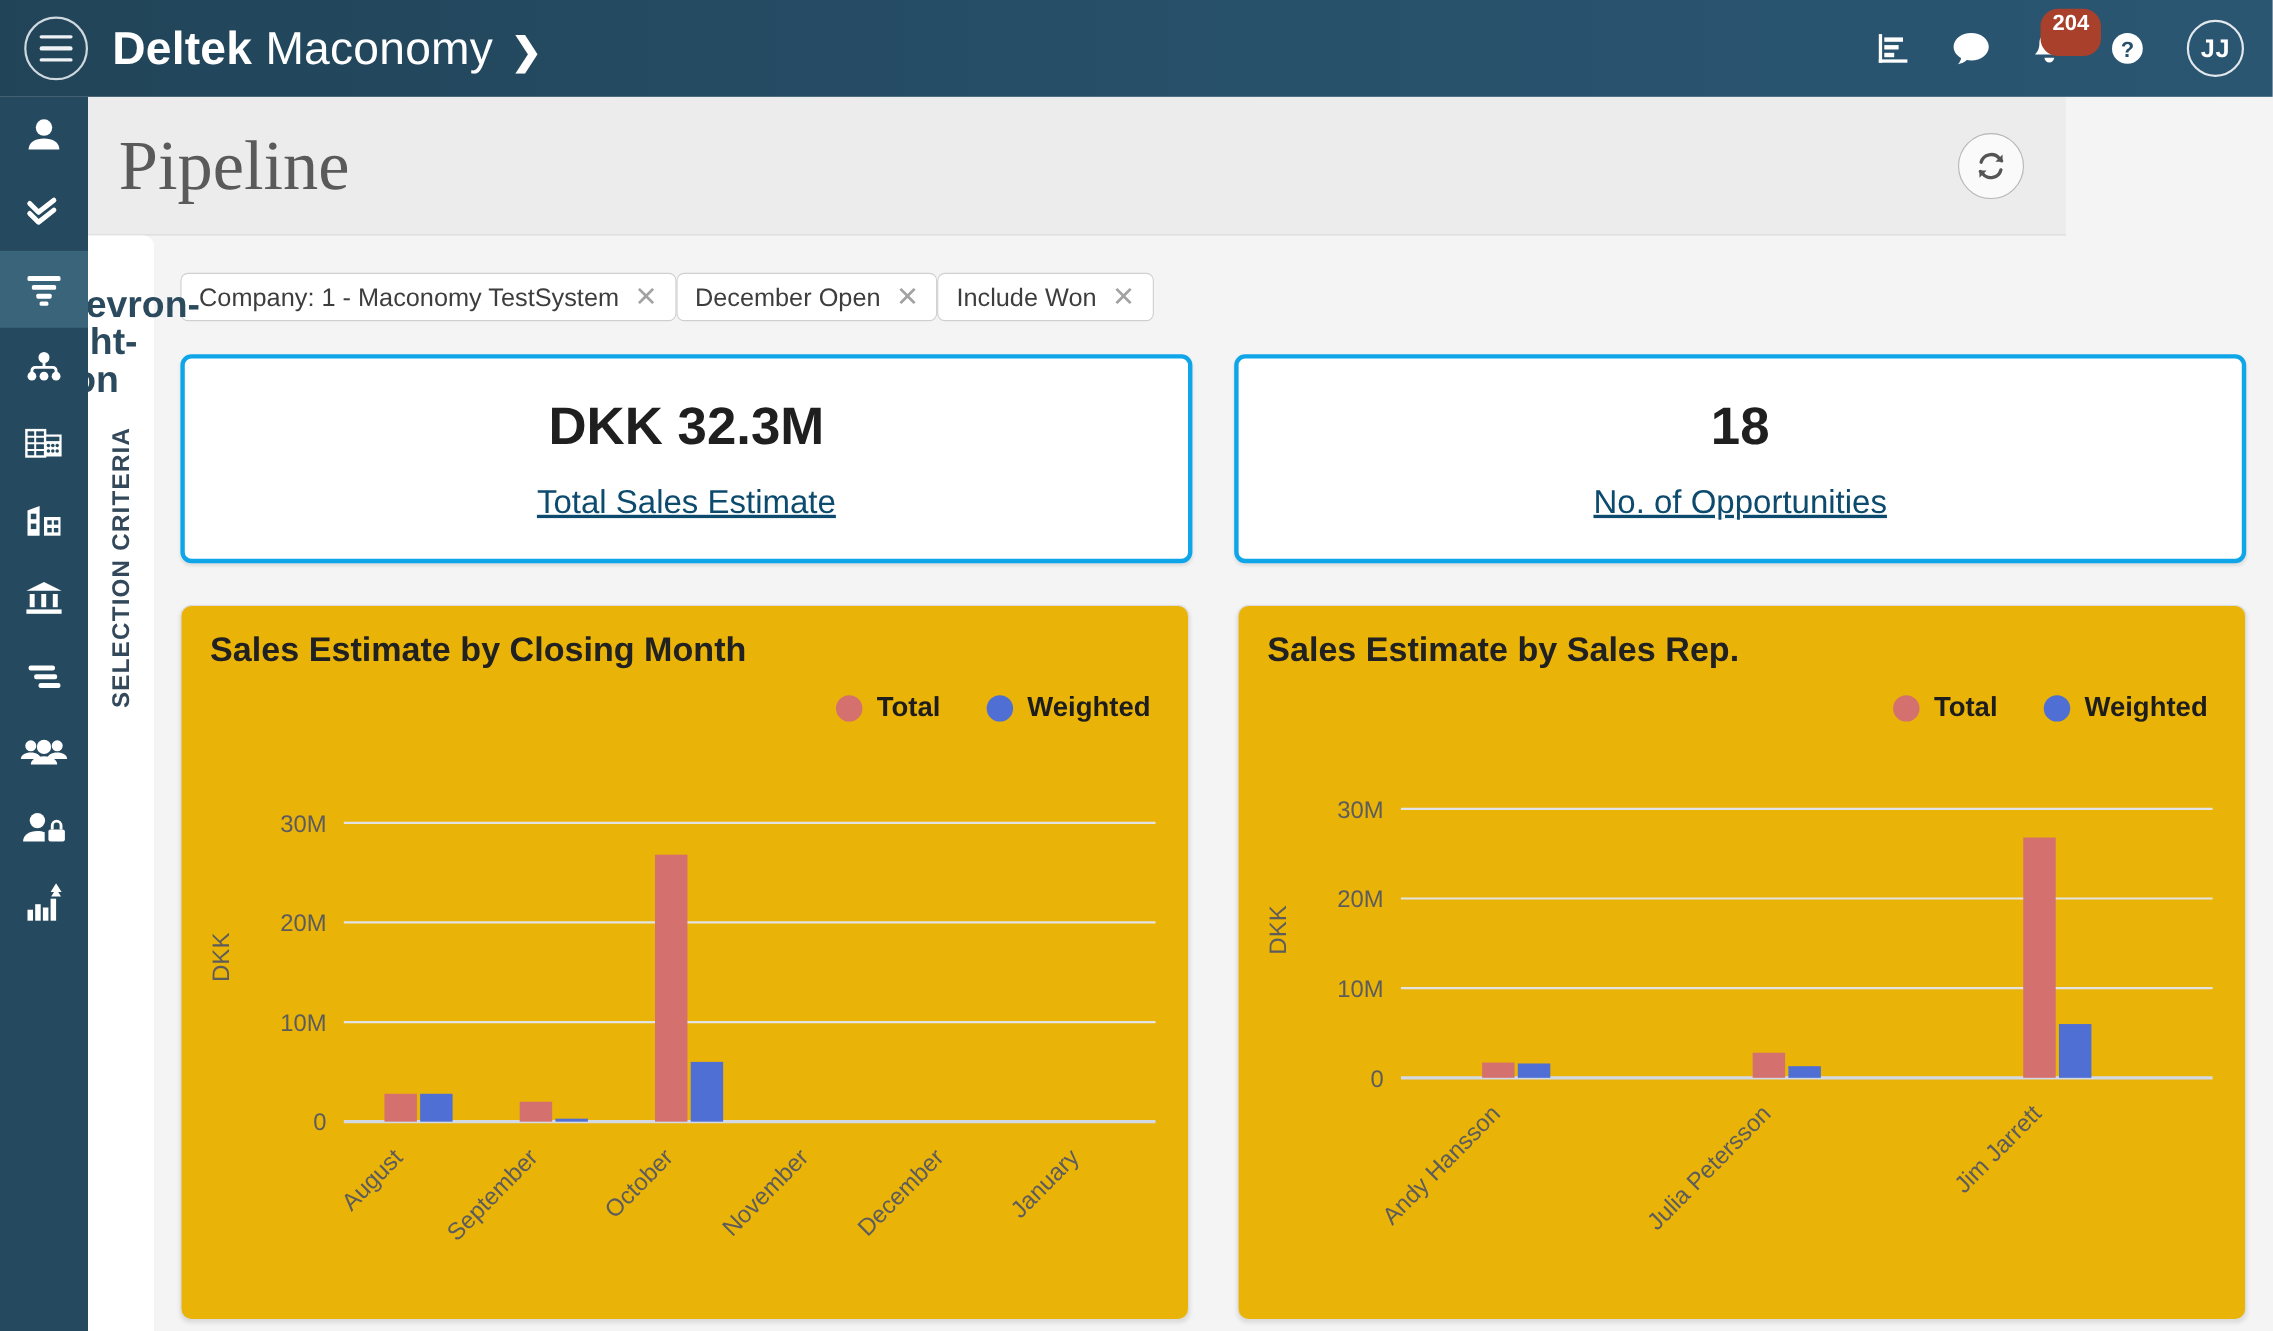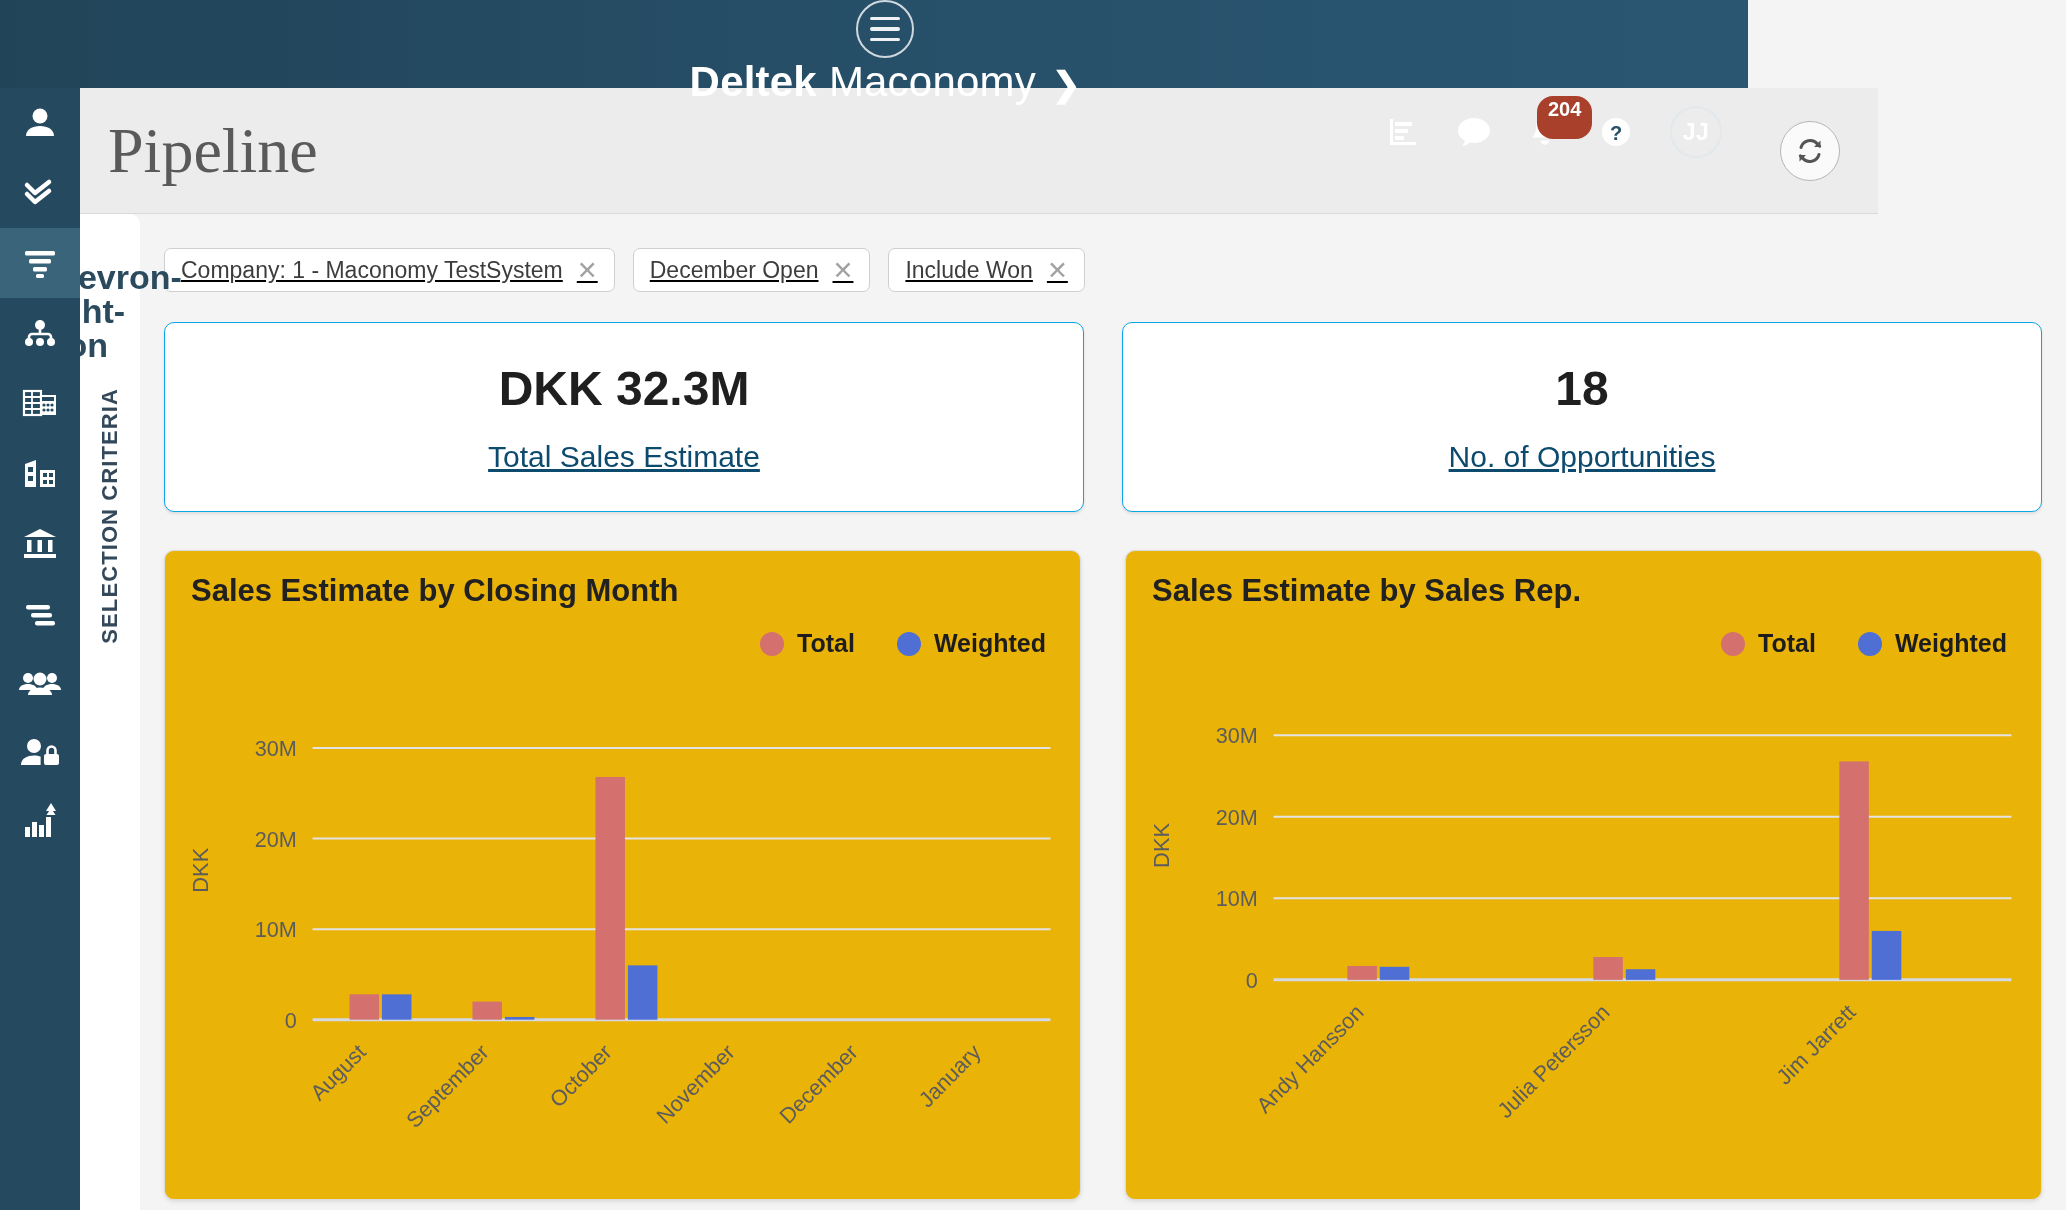--- a/index.html
+++ b/index.html
@@ -9,26 +9,25 @@
     height: 1210px;
     overflow: hidden;
     font-family: "Liberation Sans", sans-serif;
     background: #f4f4f4;
   }
 
   
   .topbar {
     position: absolute;
     left: 0; top: 0;
-    width: 1748px; height: 88px;
+    width: 2066px; height: 88px;
     background: linear-gradient(to right, #214458 0%, #27506a 55%, #2a5672 100%);
     display: flex;
     align-items: center;
     z-index: 20;
-    flex-direction: column;
   }
   .hamburger {
     margin-left: 22px;
     width: 58px; height: 58px;
     border: 2.5px solid #cfd8de;
     border-radius: 50%;
     display: flex; flex-direction: column;
     align-items: center; justify-content: center;
     gap: 7px;
     cursor: pointer;
@@ -148,23 +147,22 @@
   .main {
     position: absolute;
     left: 140px; top: 214px;
     width: 1926px; height: 996px;
     background: #f4f4f4;
     z-index: 4;
   }
 
   
   .chips {
-    display: flex; gap: 18px;
+    display: flex; 
     padding: 34px 0 0 24px;
-    text-decoration: underline;
   }
   .chip {
     background: #ffffff;
     border: 1px solid #cfcfcf;
     border-radius: 7px;
     height: 44px;
     display: flex; align-items: center; gap: 14px;
     padding: 0 16px;
     font-size: 23px;
     color: #3d3d3d;
@@ -175,21 +173,21 @@
 
   
   .kpirow {
     display: flex; gap: 38px;
     padding: 30px 24px 0 24px;
   }
   .kpi {
     flex: 1;
     height: 190px;
     background: #ffffff;
-    border: 1px solid #0ea5e9;
+    border: 4px solid #0ea5e9;
     border-radius: 10px;
     box-shadow: 0 2px 3px rgba(0,0,0,.09);
     display: flex; flex-direction: column;
     align-items: center; justify-content: center;
     gap: 24px;
   }
   .kpi-value { font-size: 48px; font-weight: bold; color: #1f1f1f; }
   .kpi-label { font-size: 30px; color: #0c4a6e; text-decoration: underline; }
 
   

